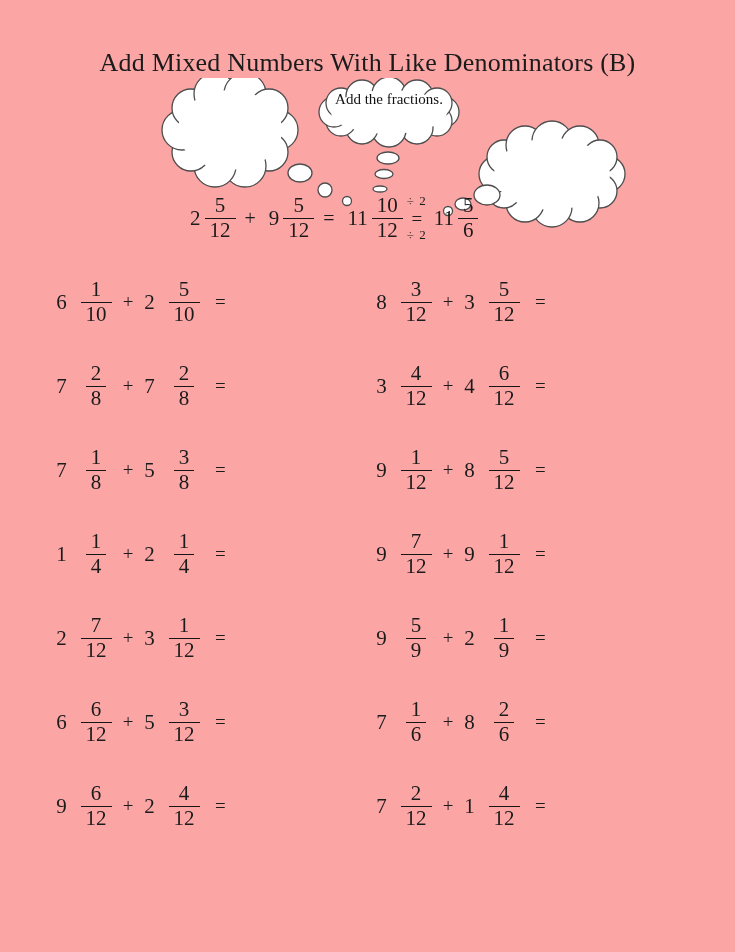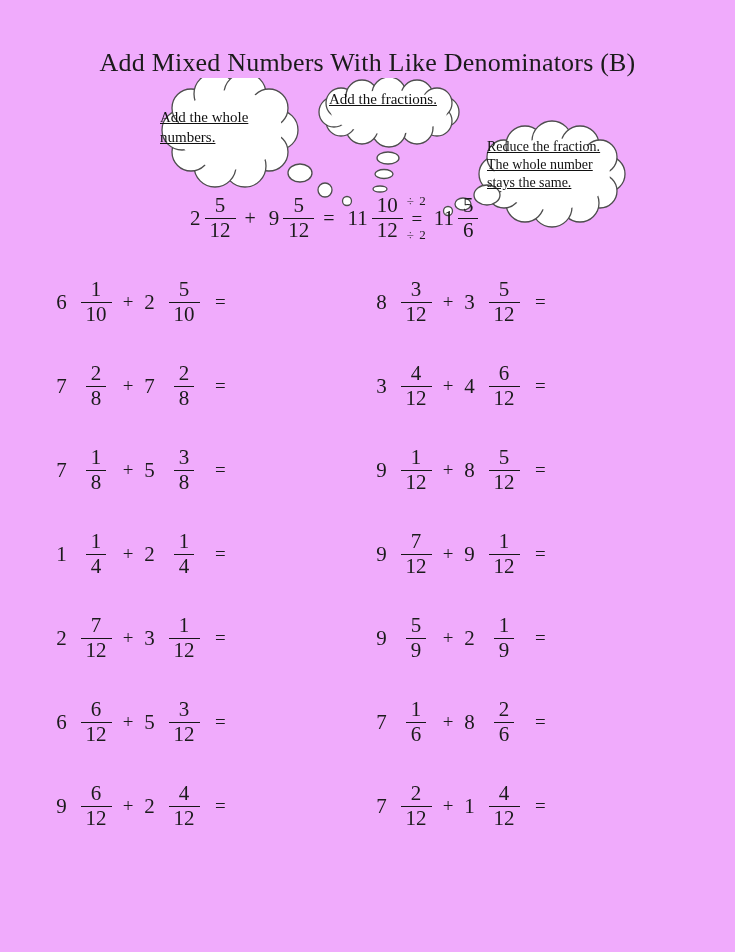--- a/index.html
+++ b/index.html
@@ -1,31 +1,31 @@
 <!DOCTYPE html>
 <html><head>
 <meta charset="utf-8">
 <style>
   html,body { margin:0; padding:0; background:#ffffff; }
   .page {
     position:relative; width:735px; height:952px; margin:0 auto;
-    background:#f0abfc; color:#1b1b1b;
+    background:#fca5a5; color:#1b1b1b;
     font-family:"Liberation Serif", serif;
     overflow:hidden;
   }
   .title {
     position:absolute; top:48px; left:0; width:100%;
     text-align:center; font-size:26px; font-weight:normal; margin:0;
     letter-spacing:0.2px;
   }
   
   .example-area { position:absolute; top:78px; left:0; width:735px; height:192px; }
   .clouds { position:absolute; top:0; left:0; }
   .cloud-label {
-    position:absolute; font-size:15px; line-height:1.3; color:#111;text-decoration:underline;
+    position:absolute; text-align:center; font-size:15px; line-height:1.3; color:#111;
   }
   .cloud-label.c1 { left:160px; top:30px;  width:140px; }
   .cloud-label.c2 { left:329px; top:12px;  width:120px; }
   .cloud-label.c3 { left:487px; top:60px;  width:126px; font-size:14px; line-height:1.28; }
   .example-eq {
     position:absolute; left:186px; top:112px; height:56px;
     display:flex; align-items:center; font-size:21px; white-space:nowrap;
   }
   .example-eq .whole { margin:0 4px; }
   .example-eq .op   { margin:0 9px; font-size:20px; }
@@ -120,23 +120,21 @@
         <ellipse cx="384" cy="96" rx="9" ry="4.5"></ellipse>
         <ellipse cx="380" cy="111" rx="7" ry="3"></ellipse>
       </g>
       <g>
         <ellipse cx="487" cy="117" rx="13" ry="10"></ellipse>
         <ellipse cx="463" cy="126" rx="8" ry="6"></ellipse>
         <circle cx="448" cy="133" r="4.5"></circle>
       </g>
     </svg>
 
-    <div class="cloud-label c1">Add the whole numbers.</div>
     <div class="cloud-label c2">Add the fractions.</div>
-    <div class="cloud-label c3">Reduce the fraction. The whole number stays the same.</div>
 
     <div class="example-eq">
       <span class="whole">2</span>
       <span class="frac">
         <span class="num">5</span>
         <span class="bar"></span>
         <span class="den">12</span>
       </span>
       <span class="op">+</span>
       <span class="whole">9</span>

